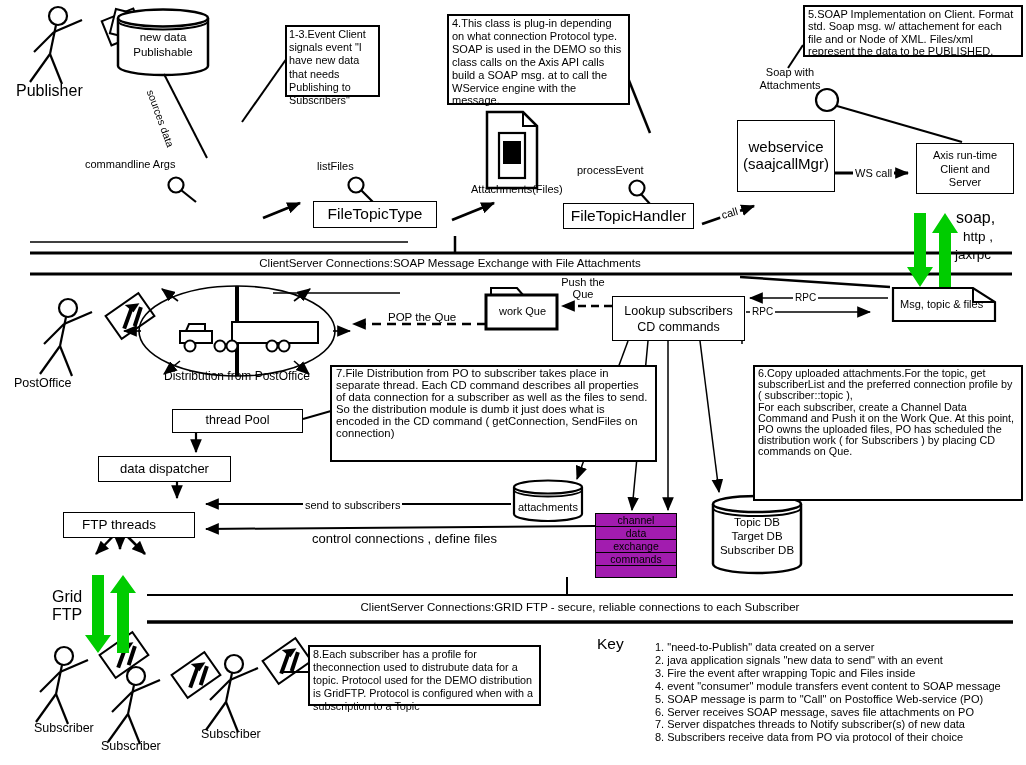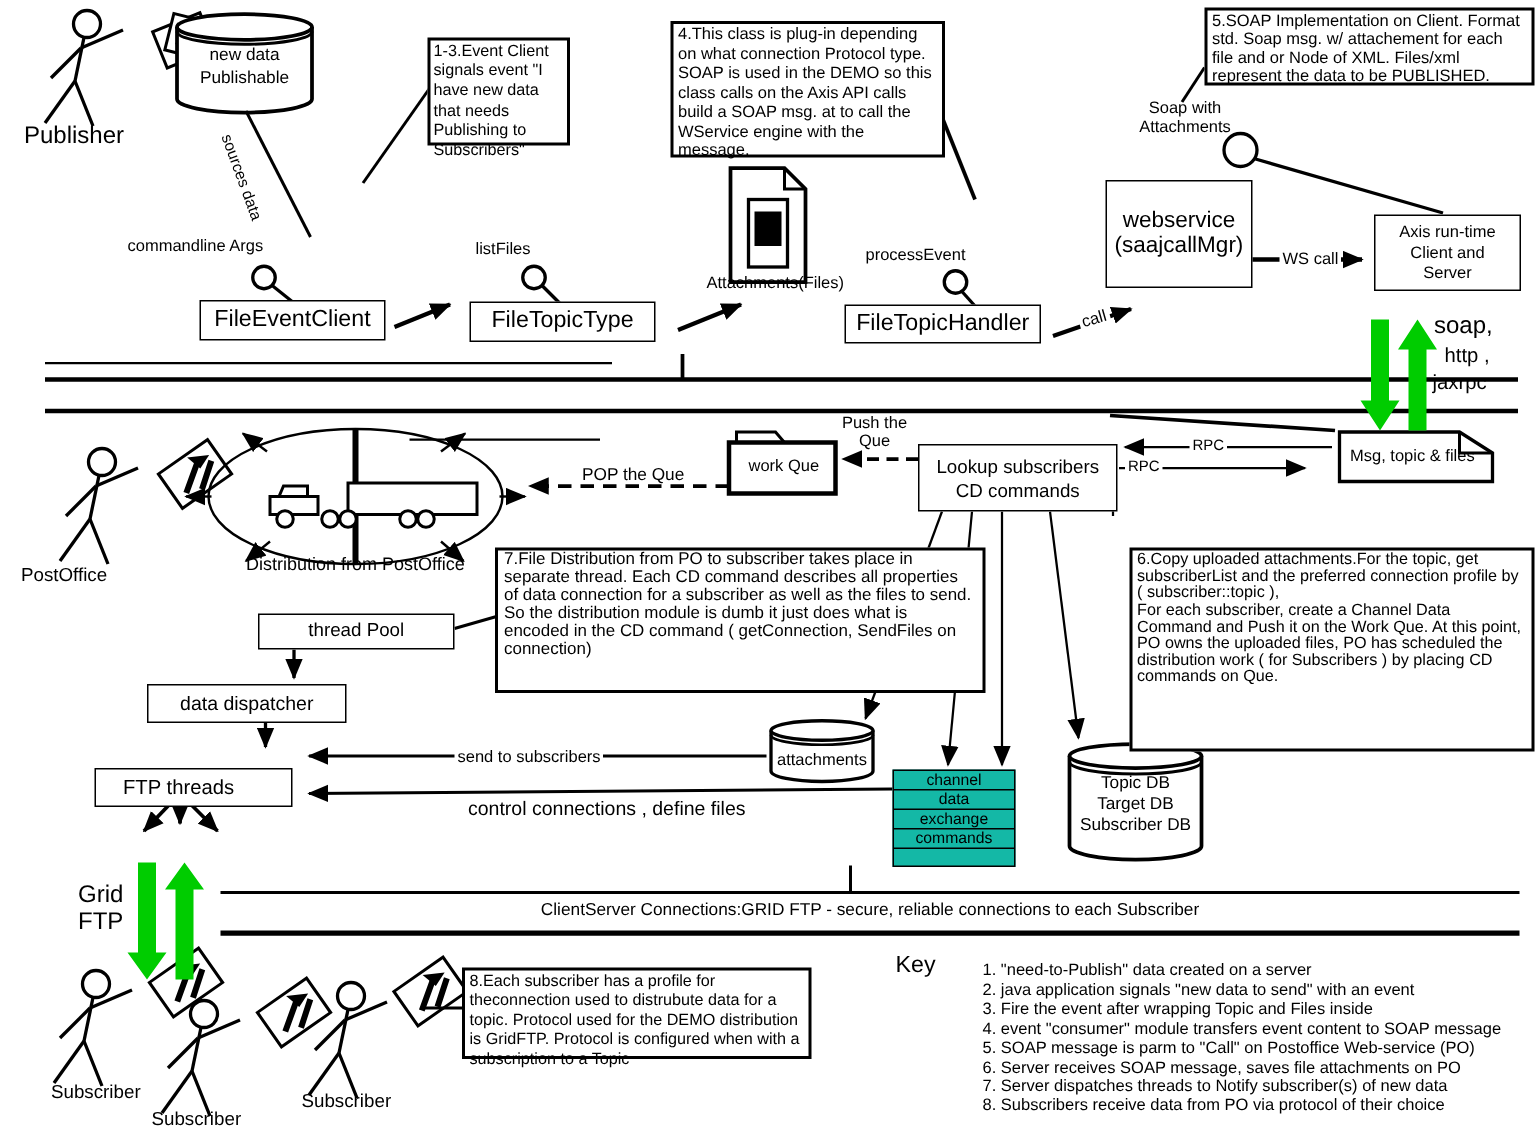--- a/index.html
+++ b/index.html
@@ -8,21 +8,21 @@
   #shapes{position:absolute;left:0;top:0;}
   .abs{position:absolute;}
   .pre{white-space:pre-line;}
   .ctr{text-align:center;}
   .box{position:absolute;border:2px solid #000;background:#fff;box-sizing:border-box;}
   .thin{border-width:1.5px;}
   .lbl{position:absolute;font-size:11px;line-height:12px;}
   .wbg{background:#fff;padding:0 2px;}
   .bold{font-weight:normal;}
   .rot{transform-origin:left top;}
-  .tbl{position:absolute;border:1.5px solid #000;background:#14b8a6;box-sizing:border-box;}
+  .tbl{position:absolute;border:1.5px solid #000;background:#a21caf;box-sizing:border-box;}
   .tbl div{border-bottom:1px solid #000;height:13px;font-size:10.5px;line-height:13px;text-align:center;box-sizing:border-box;}
   .tbl div:last-child{border-bottom:none;height:11px;}
 </style>
 </head>
 <body>
 
 <div id="canvas">
 
 <svg id="shapes" width="1026" height="765" viewBox="0 0 1026 765">
   <defs>
@@ -209,32 +209,34 @@
 <div class="box" style="left:803px;top:5px;width:220px;height:52px;border-width:2px;font-size:11px;line-height:12.3px;padding:1px 3px">5.SOAP  Implementation on Client. Format std. Soap msg. w/ attachement for each file and or Node of XML. Files/xml represent the data to be PUBLISHED.</div>
 <div class="abs pre ctr" style="left:745px;top:66px;width:90px;font-size:11px;line-height:12.5px">Soap with
 Attachments</div>
 <div class="box thin pre ctr" style="left:737px;top:120px;width:98px;height:72px;font-size:15px;line-height:17px;padding-top:17px">webservice
 (saajcallMgr)</div>
 <div class="lbl wbg" style="left:853px;top:167px">WS call</div>
 <div class="box thin pre ctr" style="left:916px;top:143px;width:98px;height:51px;font-size:11px;line-height:13.5px;padding-top:5px">Axis run-time
 Client and
 Server</div>
 <div class="lbl" style="left:85px;top:158px">commandline Args</div>
-<div class="box thin ctr" style="left:133px;top:200px;width:124px;height:27px;font-size:15.5px;line-height:24px">FileEventClient</div>
 <div class="lbl" style="left:317px;top:160px">listFiles</div>
 <div class="box thin ctr" style="left:313px;top:201px;width:124px;height:27px;font-size:15.5px;line-height:24px">FileTopicType</div>
 <div class="lbl" style="left:471px;top:183px">Attachments(Files)</div>
 <div class="lbl" style="left:577px;top:164px">processEvent</div>
 <div class="box thin ctr" style="left:563px;top:203px;width:131px;height:26px;font-size:15.5px;line-height:23px">FileTopicHandler</div>
 <div class="lbl rot wbg" style="left:718px;top:210px;transform:rotate(-16deg)">call</div>
 <div class="lbl bold" style="left:956px;top:212px;font-size:16px">soap,</div>
 <div class="lbl" style="left:963px;top:231px;font-size:13.5px">http ,</div>
 <div class="lbl" style="left:955px;top:249px;font-size:13.5px">jaxrpc</div>
 <div class="lbl" style="left:900px;top:298px;font-size:11px">Msg, topic &amp; files</div>
 
+<div class="abs ctr" style="left:60px;top:257px;width:780px;font-size:11.5px">
+  <span class="bold">ClientServer Connections:</span><span>SOAP Message Exchange with File Attachments</span>
+</div>
 
 <div class="lbl" style="left:164px;top:370px;font-size:12px">Distribution from PostOffice</div>
 <div class="lbl" style="left:388px;top:311px;font-size:11.5px">POP the Que</div>
 <div class="lbl" style="left:499px;top:305px;font-size:11px">work Que</div>
 <div class="abs pre ctr" style="left:560px;top:276px;width:46px;font-size:11px;line-height:12px">Push the
 Que</div>
 <div class="box thin pre ctr" style="left:612px;top:296px;width:133px;height:45px;font-size:12.5px;line-height:16px;padding-top:6px">Lookup subscribers
 CD commands</div>
 <div class="lbl wbg" style="left:793px;top:292px;font-size:10px">RPC</div>
 <div class="lbl wbg" style="left:750px;top:306px;font-size:10px">RPC</div>

